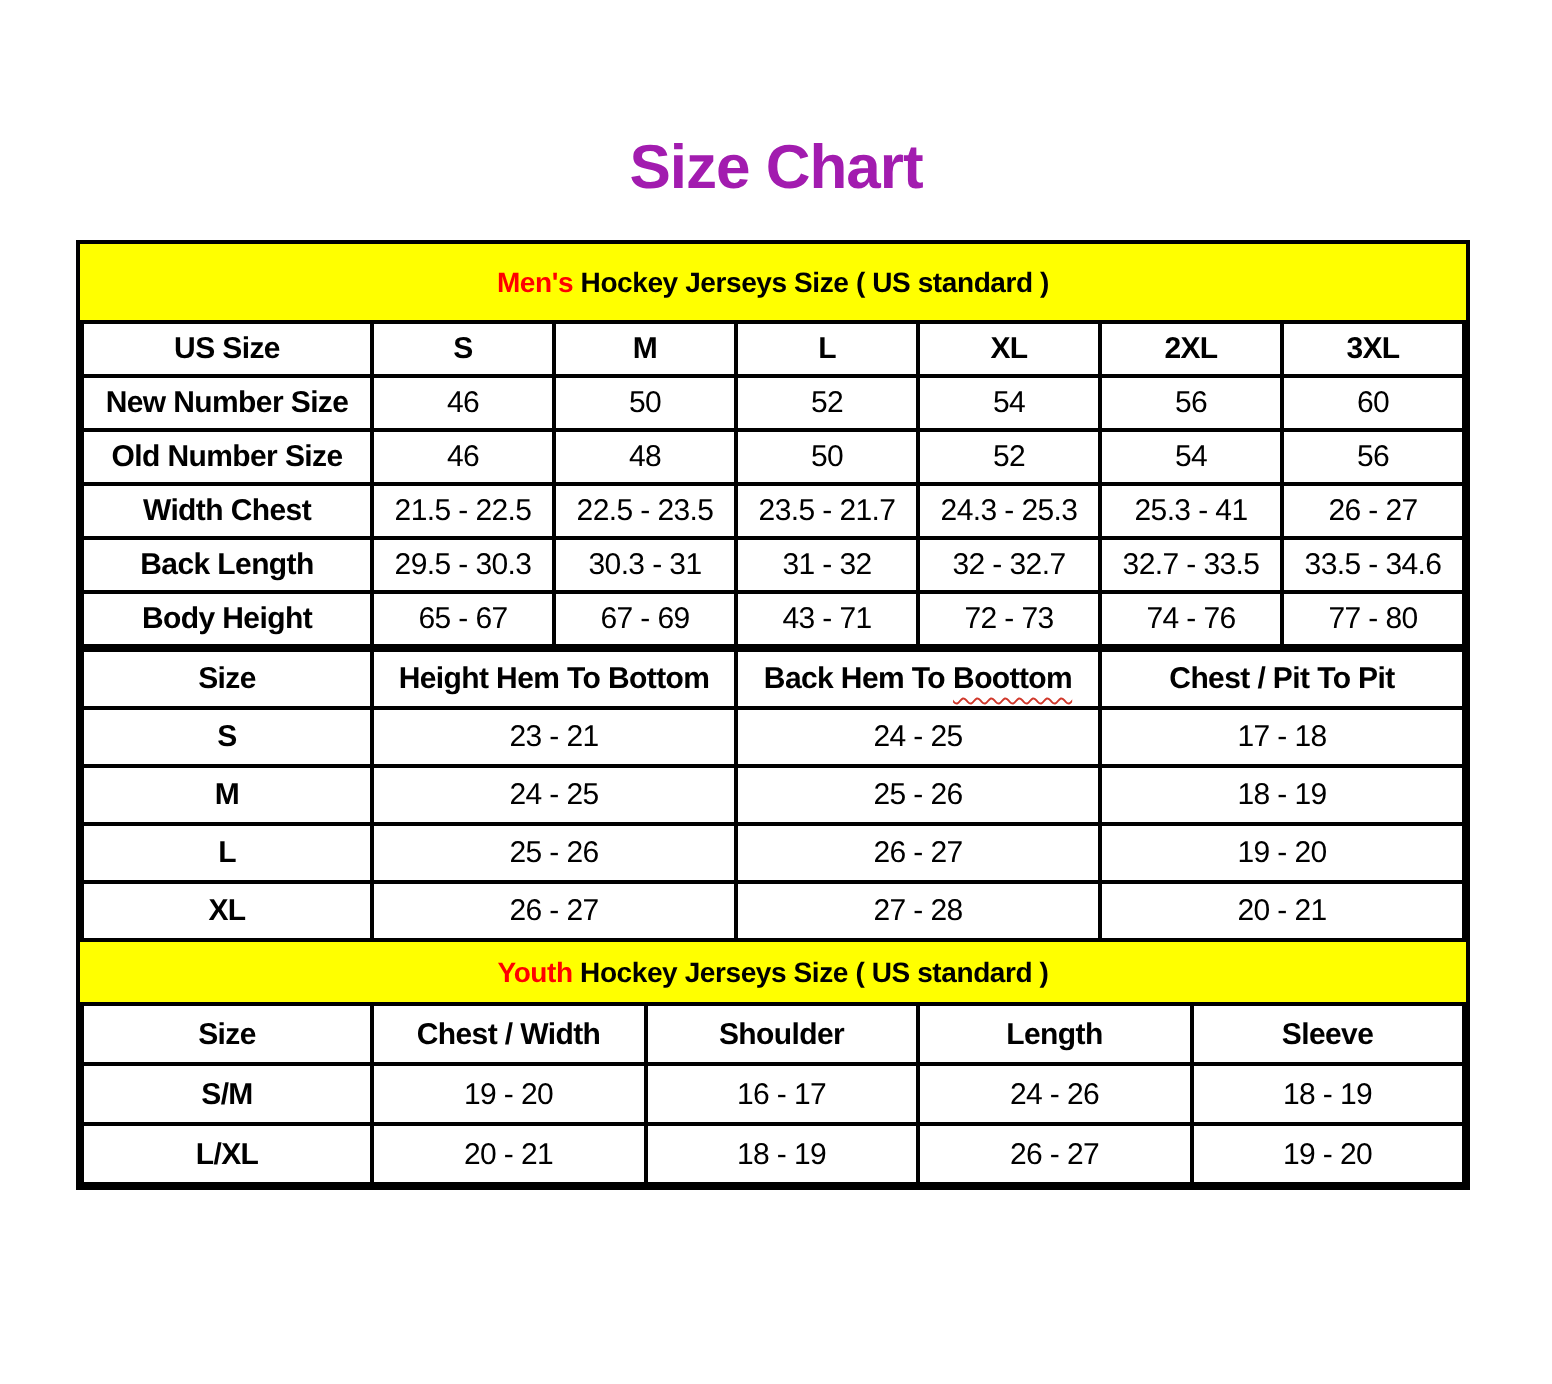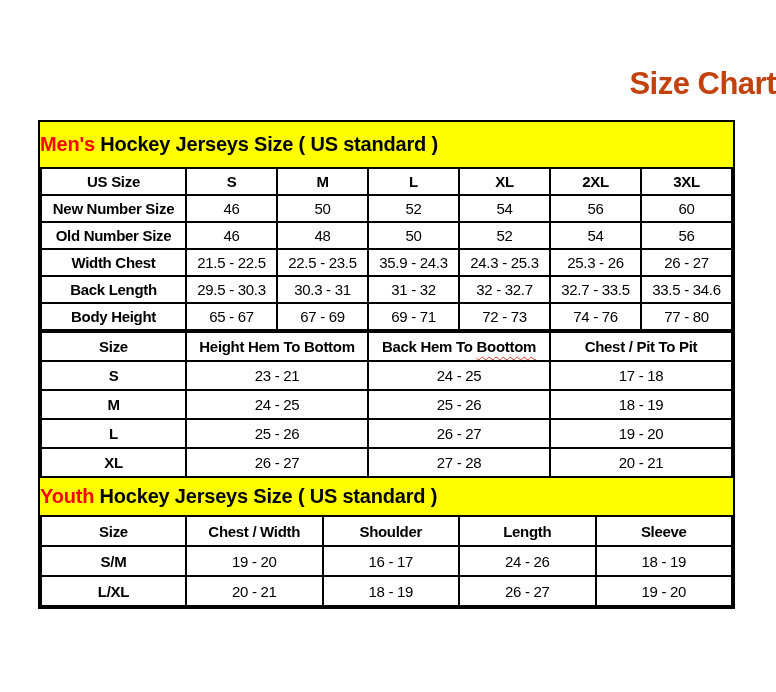--- a/index.html
+++ b/index.html
@@ -3,32 +3,32 @@
 <meta charset="utf-8">
 <style>
   * { margin:0; padding:0; box-sizing:border-box; }
   html,body { width:776px; height:692px; background:#ffffff; overflow:hidden; }
   body { font-family:"Liberation Sans", sans-serif; color:#000000; }
 
   .page { position:relative; width:776px; height:692px; background:#ffffff; }
 
   .page-title {
     position:absolute; top:66px; left:0; width:776px;
-    text-align:right; font-size:31px; font-weight:bold;
-    color:#c2410c; letter-spacing:-0.5px;
+    text-align:center; font-size:31px; font-weight:bold;
+    color:#a21caf; letter-spacing:-0.5px;
   }
 
   .chart-wrap {
     position:absolute; left:38px; top:120px; width:697px;
     border:2px solid #000000; background:#ffffff;
   }
 
   .band {
-    background:#ffff00; text-align:left; font-weight:bold;
-    font-size:20px; letter-spacing:-0.2px;
+    background:#ffff00; text-align:center; font-weight:bold;
+    font-size:14px; letter-spacing:-0.2px;
   }
   .band-men   { padding:11px 0; }
   .band-women { padding:9px 0; }
   .band-youth { padding:7px 0; }
   .band .accent { color:#ff0000; }
   .band .rest   { color:#000000; }
 
   table.grid {
     width:100%; border-collapse:collapse; table-layout:fixed;
   }
@@ -109,39 +109,39 @@
           <td>48</td>
           <td>50</td>
           <td>52</td>
           <td>54</td>
           <td>56</td>
         </tr>
         <tr>
           <th class="rowlabel">Width Chest</th>
           <td>21.5 - 22.5</td>
           <td>22.5 - 23.5</td>
-          <td>35.9 - 24.3</td>
+          <td>23.5 - 21.7</td>
           <td>24.3 - 25.3</td>
-          <td>25.3 - 26</td>
+          <td>25.3 - 41</td>
           <td>26 - 27</td>
         </tr>
         <tr>
           <th class="rowlabel">Back Length</th>
           <td>29.5 - 30.3</td>
           <td>30.3 - 31</td>
           <td>31 - 32</td>
           <td>32 - 32.7</td>
           <td>32.7 - 33.5</td>
           <td>33.5 - 34.6</td>
         </tr>
         <tr>
           <th class="rowlabel">Body Height</th>
           <td>65 - 67</td>
           <td>67 - 69</td>
-          <td>69 - 71</td>
+          <td>43 - 71</td>
           <td>72 - 73</td>
           <td>74 - 76</td>
           <td>77 - 80</td>
         </tr>
       </tbody>
     </table>
 
 
     <table class="grid women">
       <colgroup>

